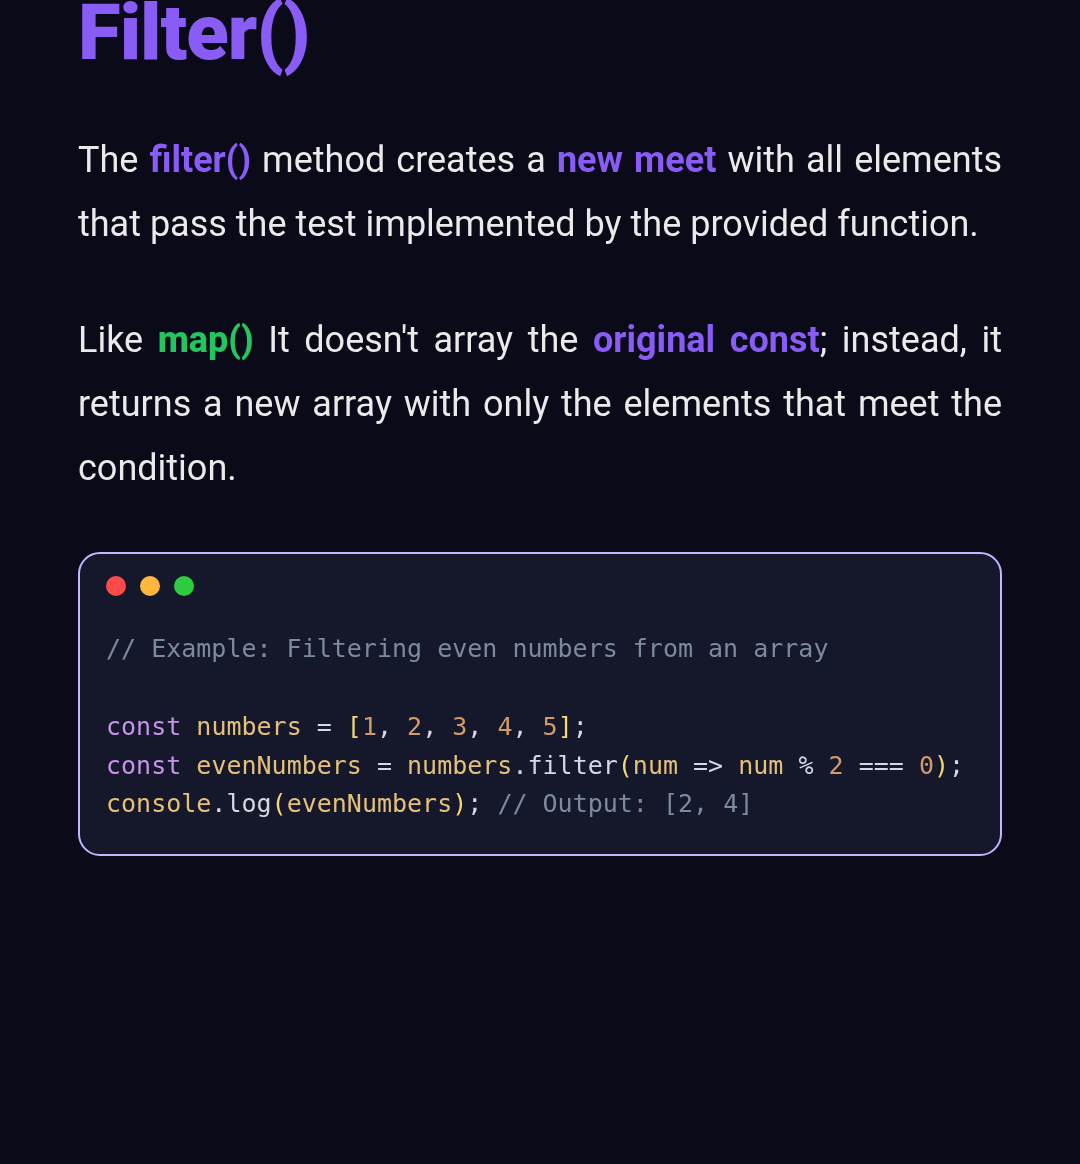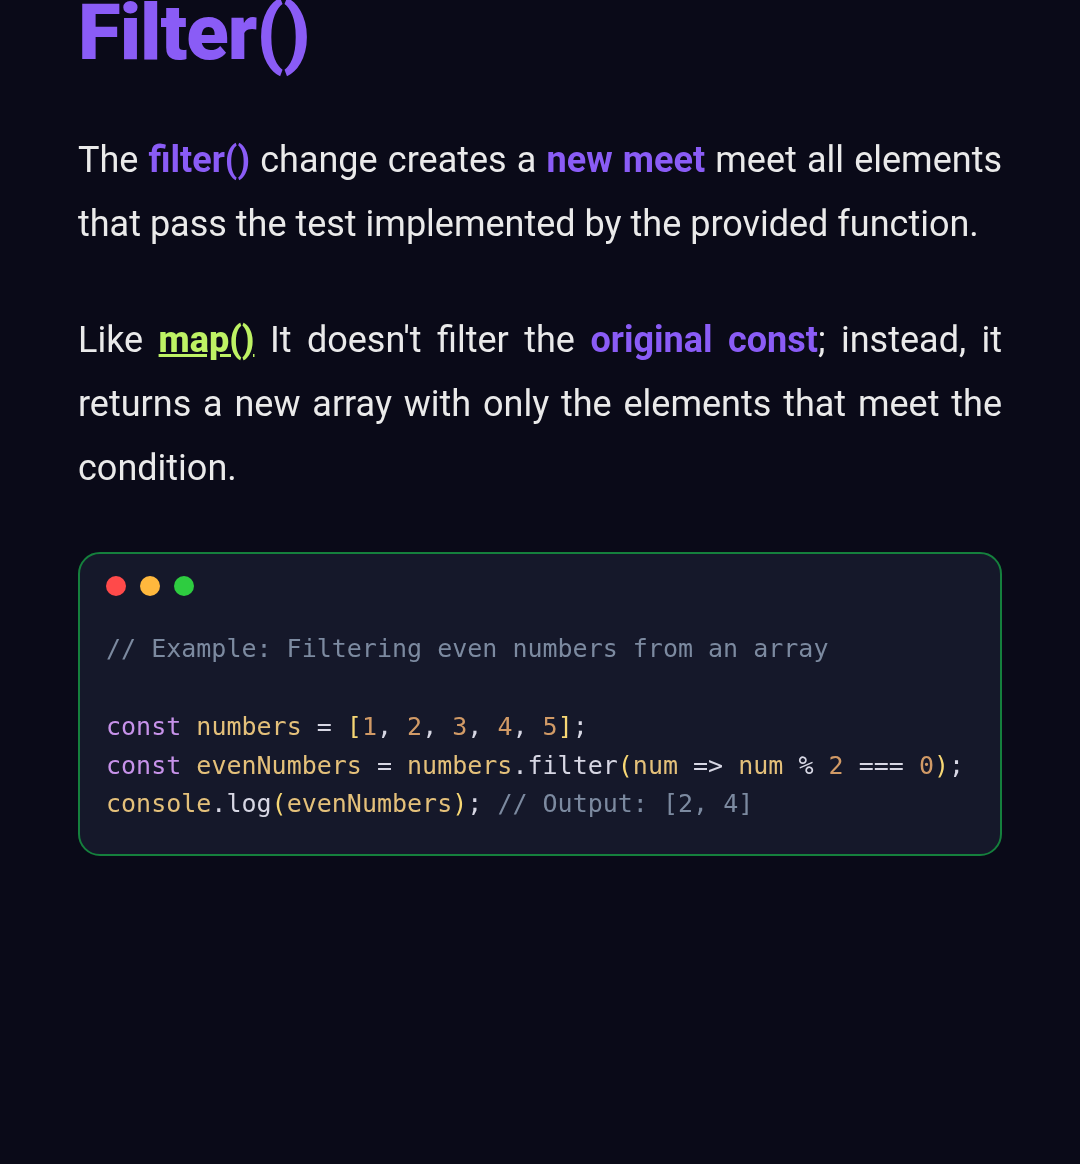--- a/index.html
+++ b/index.html
@@ -22,23 +22,23 @@
     margin-bottom: 56px;
   }
   .para {
     font-size: 36px;
     line-height: 1.78;
     font-weight: 400;
     text-align: justify;
     margin-bottom: 52px;
   }
   .hlb { color: #8a5cf6; font-weight: 700; }
-  .wb  { color: #bef264; font-weight: 800; text-decoration: underline; }
+  .wb  { color: #22c55e; font-weight: 800; }
   .code-window {
-    border: 2px solid #15803d;
+    border: 2px solid #c4b5fd;
     border-radius: 22px;
     background: #15182a;
     padding: 22px 26px 30px 26px;
     margin-top: 34px;
   }
   .traffic {
     display: flex;
     gap: 14px;
     margin-bottom: 34px;
   }
@@ -63,25 +63,25 @@
   .c-method   { color: #d7d7e4; }
   .c-obj      { color: #e4c07a; }
   .c-op       { color: #d7d7e4; }
 </style>
 </head>
 <body>
 
 <h1 class="title">Filter()</h1>
 
 <p class="para">
-  <span>The </span><span class="hlb">filter()</span><span> change creates a </span><span class="hlb">new meet</span><span> meet all elements that pass the test implemented by the provided function.</span>
+  <span>The </span><span class="hlb">filter()</span><span> method creates a </span><span class="hlb">new meet</span><span> with all elements that pass the test implemented by the provided function.</span>
 </p>
 
 <p class="para">
-  <span>Like </span><span class="wb">map()</span><span> It doesn't filter the </span><span class="hlb">original const</span><span>; instead, it returns a new array with only the elements that meet the condition.</span>
+  <span>Like </span><span class="wb">map()</span><span> It doesn't array the </span><span class="hlb">original const</span><span>; instead, it returns a new array with only the elements that meet the condition.</span>
 </p>
 
 <div class="code-window">
   <div class="traffic">
     <span class="dot red"></span>
     <span class="dot yellow"></span>
     <span class="dot green"></span>
   </div>
 <pre class="code"><span class="c-comment">// Example: Filtering even numbers from an array</span>
 

